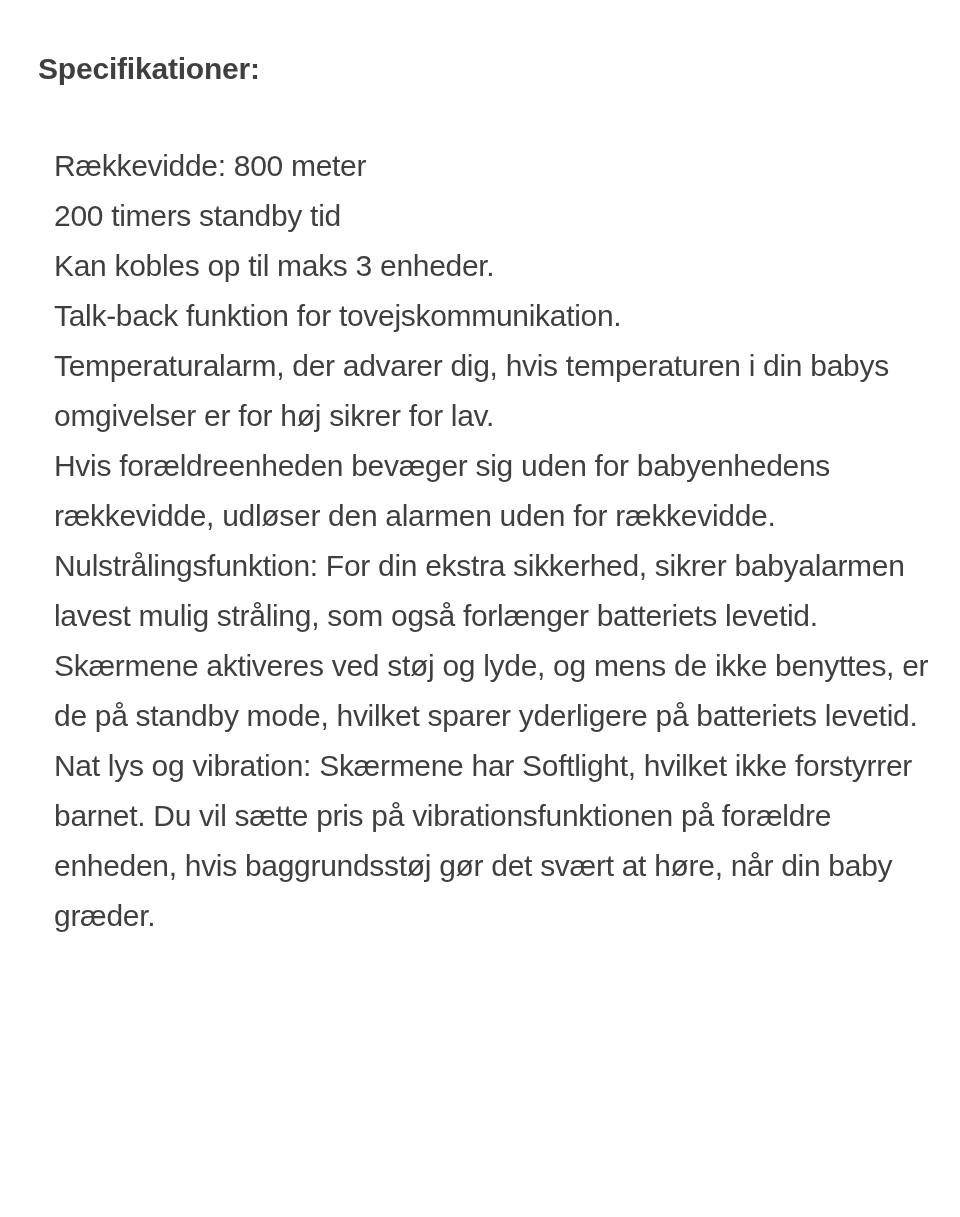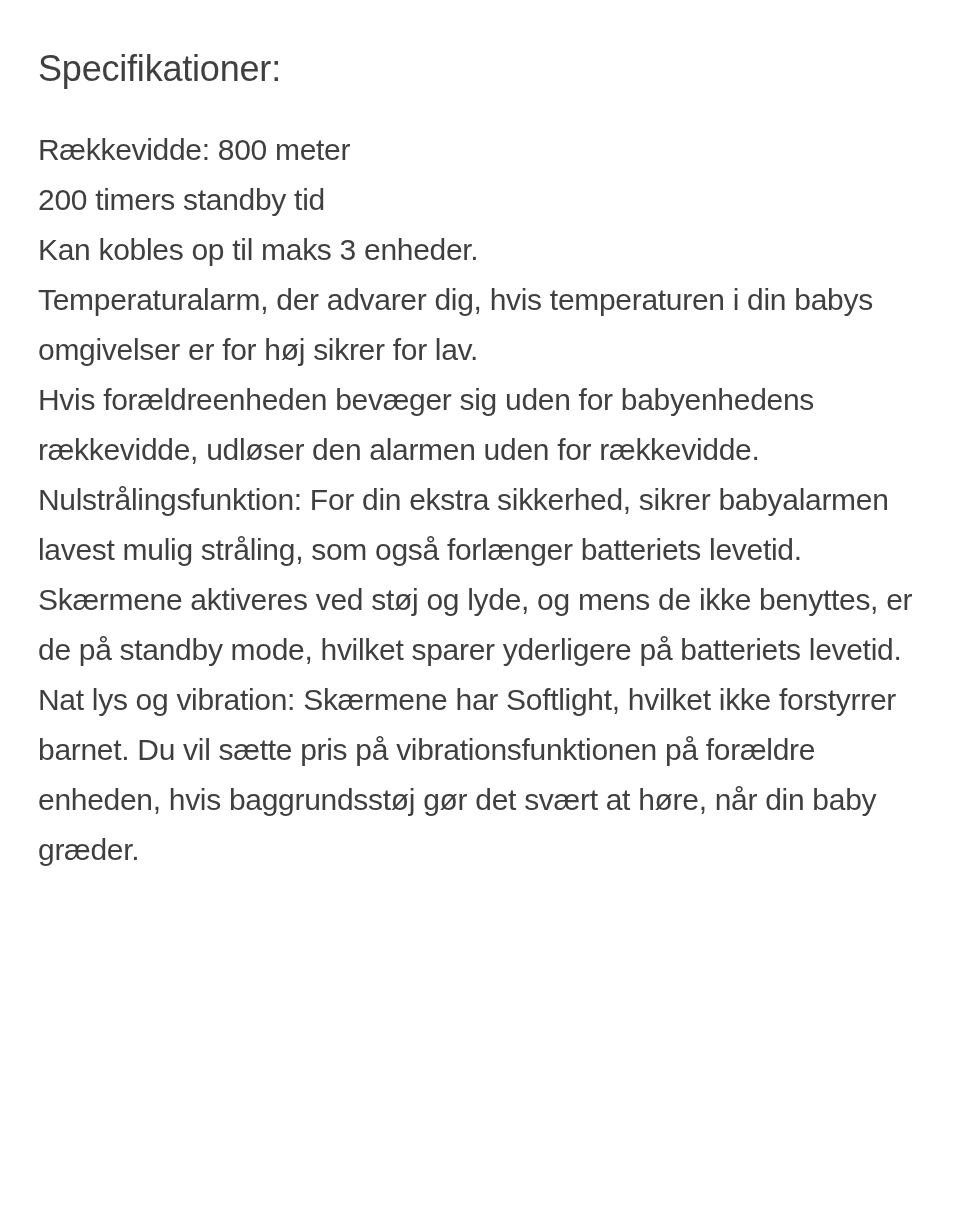--- a/index.html
+++ b/index.html
@@ -17,51 +17,52 @@
     .content {
       position: absolute;
       left: 38px;
       top: 0;
       width: 900px;
     }
     .heading {
       position: absolute;
       top: 50px;
       left: 0;
-      font-size: 36px;
-      font-weight: normal;
+      font-size: 30px;
+      font-weight: bold;
       line-height: 38px;
       white-space: nowrap;
       letter-spacing: -0.2px;
       text-align: center;
     }
     .spec-list {
       position: absolute;
       top: 125px;
       left: 0;
       width: 900px;
-      margin: 0;
+      margin: 16px;
       padding: 0;
       list-style: none;
       font-size: 30px;
       line-height: 50px;
       letter-spacing: -0.3px;
     }
     .spec-item {
       margin: 0;
       padding: 0;
     }
   </style>
 </head>
 <body>
 
 <div class="content">
   <div class="heading">Specifikationer:</div>
   <ul class="spec-list">
     <li class="spec-item">Rækkevidde: 800 meter</li>
     <li class="spec-item">200 timers standby tid</li>
     <li class="spec-item">Kan kobles op til maks 3 enheder.</li>
+    <li class="spec-item">Talk-back funktion for tovejskommunikation.</li>
     <li class="spec-item">Temperaturalarm, der advarer dig, hvis temperaturen i din babys omgivelser er for høj sikrer for lav.</li>
     <li class="spec-item">Hvis forældreenheden bevæger sig uden for babyenhedens rækkevidde, udløser den alarmen uden for rækkevidde.</li>
     <li class="spec-item">Nulstrålingsfunktion: For din ekstra sikkerhed, sikrer babyalarmen lavest mulig stråling, som også forlænger batteriets levetid. Skærmene aktiveres ved støj og lyde, og mens de ikke benyttes, er de på standby mode, hvilket sparer yderligere på batteriets levetid.</li>
     <li class="spec-item">Nat lys og vibration: Skærmene har Softlight, hvilket ikke forstyrrer barnet. Du vil sætte pris på vibrationsfunktionen på forældre enheden, hvis baggrundsstøj gør det svært at høre, når din baby græder.</li>
   </ul>
 </div>
 
 </body></html>

